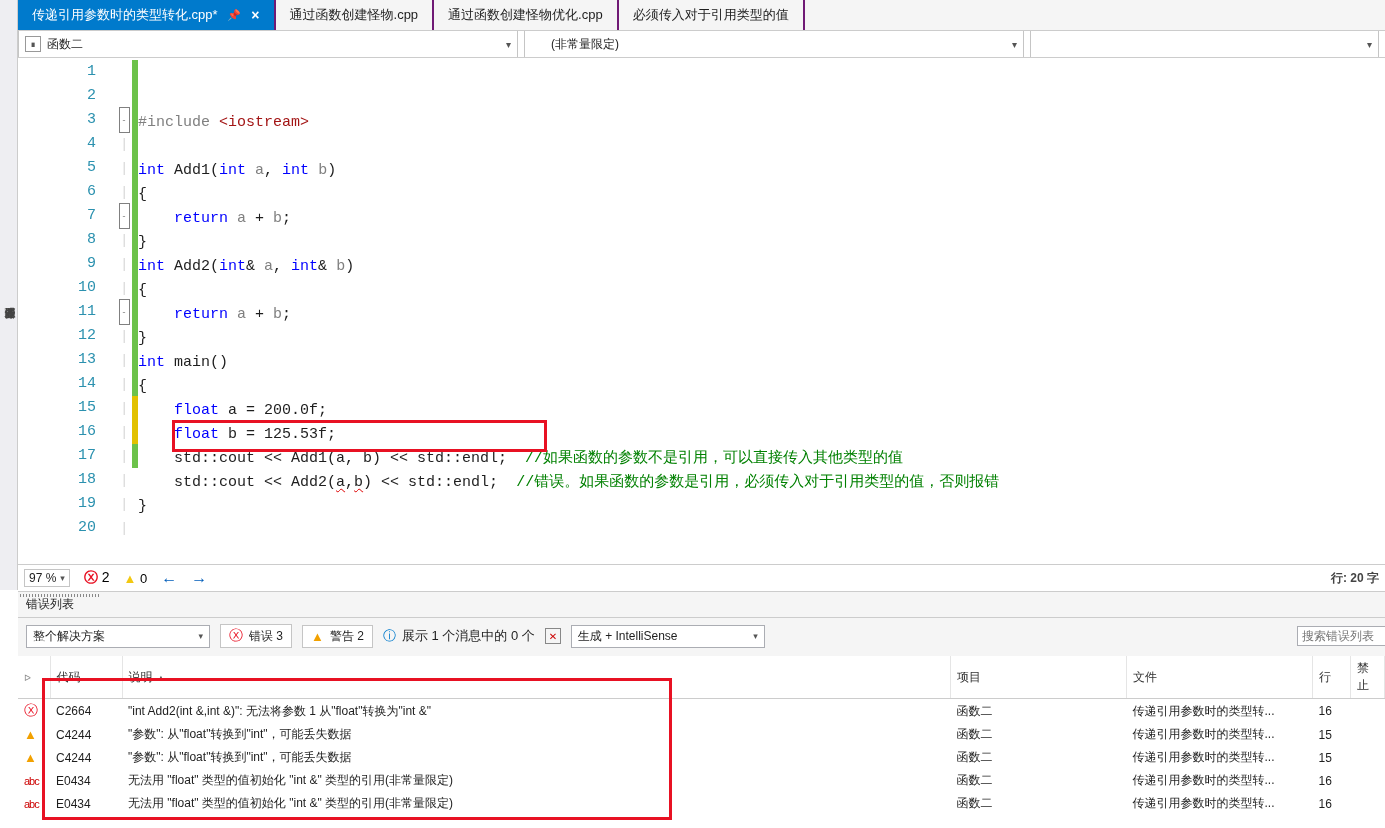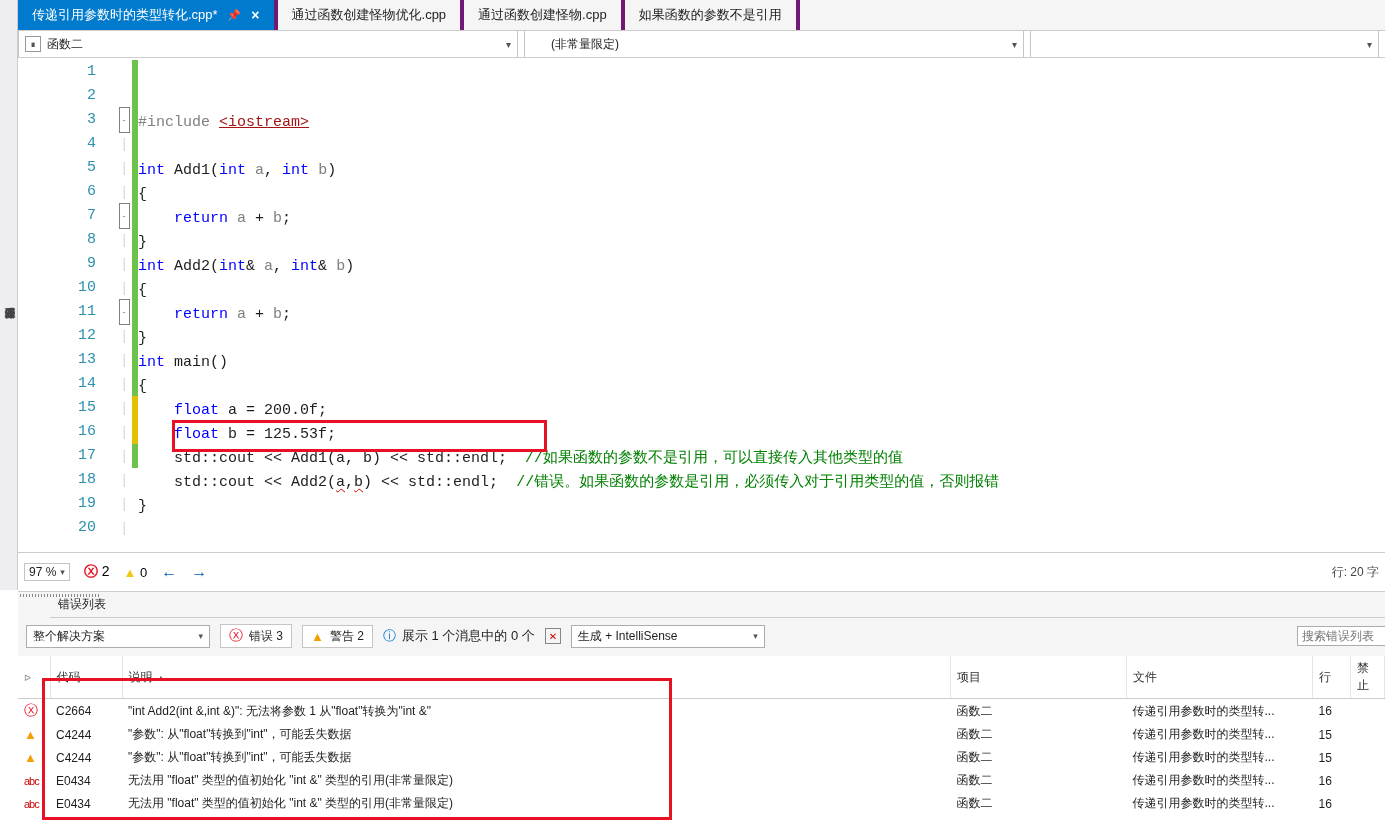--- a/index.html
+++ b/index.html
@@ -39,21 +39,21 @@
   
   .tab-strip {
     display: flex;
     height: 30px;
     background: #f5f5f5;
     border-bottom: 1px solid #ccc;
   }
   .tab {
     display: flex; align-items: center;
     padding: 0 14px;
-    border-right: 4px solid #701a75;
+    border-right: 2px solid #701a75;
     color: #1e1e1e;
     white-space: nowrap;
     position: relative;
     justify-content: space-between;
   }
   .tab.active {
     background: #007acc;
     color: #fff;
   }
   .tab .close {
@@ -122,53 +122,53 @@
     flex:1;
     font-family: "Consolas", "Courier New", monospace;
     font-size: 15px;
     padding-top: 2px;
     white-space: pre;
     position: relative;
   }
   .code-col .line { height:24px; line-height:24px; }
   .k-blue { color:#0000ff; }
   .k-gray { color:#808080; }
-  .k-red  { color:#a31515;text-decoration:underline; }
+  .k-red  { color:#a31515; }
   .k-green{ color:#008000; }
   .squig { text-decoration: underline wavy #d00; text-decoration-thickness:1px; text-underline-offset:2px;}
   .red-box { position:absolute; border:3px solid #e81123; pointer-events:none; }
 
   
   .status-row {
     height: 26px;
     display: flex; align-items: center;
     border-top: 1px solid #ccc;
     background: #fff;
     font-size: 12px;
     gap: 14px;
-    padding: 6px 6px;
+    padding: 0 6px;
   }
   .status-row .dd { border:1px solid #c5c5c5; padding:1px 4px; display:flex; align-items:center; gap:4px;}
   .icon-err { color:#e81123; font-weight:bold; font-size:14px;}
   .icon-warn { color:#f2c811; font-size:13px;}
   .icon-info { color:#007acc; font-size:13px;}
   .nav-arrow { color:#005dba; font-size:16px; font-weight:bold;}
-  .status-right { margin-left:auto; color:#444;}
+  .status-right { margin-left:auto; color:#444;font-weight:bold;}
 
   
   .err-panel {
     border-top: 1px solid #ccc;
     background: #f5f5f5;
     display: flex; flex-direction: column;
     height: 236px;
   }
   .err-title {
     padding: 4px 8px; font-size:12px; color:#1e1e1e;
     border-bottom: 1px solid #ccc;
-    display:flex; align-items:center; gap:6px;margin-left:32px;
+    display:flex; align-items:center; gap:6px;
   }
   .err-toolbar {
     display:flex; align-items:center;
     padding: 6px 8px 8px 8px;
     gap: 10px;
     background:#f5f5f5;
   }
   .tb-drop { border:1px solid #abadb3; background:#fff; padding:2px 6px; display:flex; align-items:center; gap:6px; font-size:12px;}
   .tb-btn  { border:1px solid #c5c5c5; background:#fff; padding:2px 8px; display:flex; align-items:center; gap:6px; font-size:12px;}
   .sq-icon { width:14px;height:14px; border:1px solid #888; display:flex;align-items:center;justify-content:center; font-size:10px;}
@@ -207,27 +207,27 @@
   <div class="side-stub"><span>服务器资源管理器</span></div>
   <div class="main-col">
 
     <div class="tab-strip" id="tab-strip">
         <div class="tab active">
           <span>传递引用参数时的类型转化.cpp*</span>
           <span class="pin">📌</span>
           <span class="close">×</span>
         </div>
         <div class="tab">
+          <span>通过函数创建怪物.cpp</span>
+        </div>
+        <div class="tab">
           <span>通过函数创建怪物优化.cpp</span>
         </div>
         <div class="tab">
-          <span>通过函数创建怪物.cpp</span>
-        </div>
-        <div class="tab">
-          <span>如果函数的参数不是引用</span>
+          <span>必须传入对于引用类型的值</span>
         </div>
       </div>
 
     <div class="navbar">
       <div class="nav-drop nav1">
         <span class="nav-icon-box">∎</span>
         <span>函数二</span>
         <span class="arrow">▾</span>
       </div>
       <div class="nav-drop nav2">

